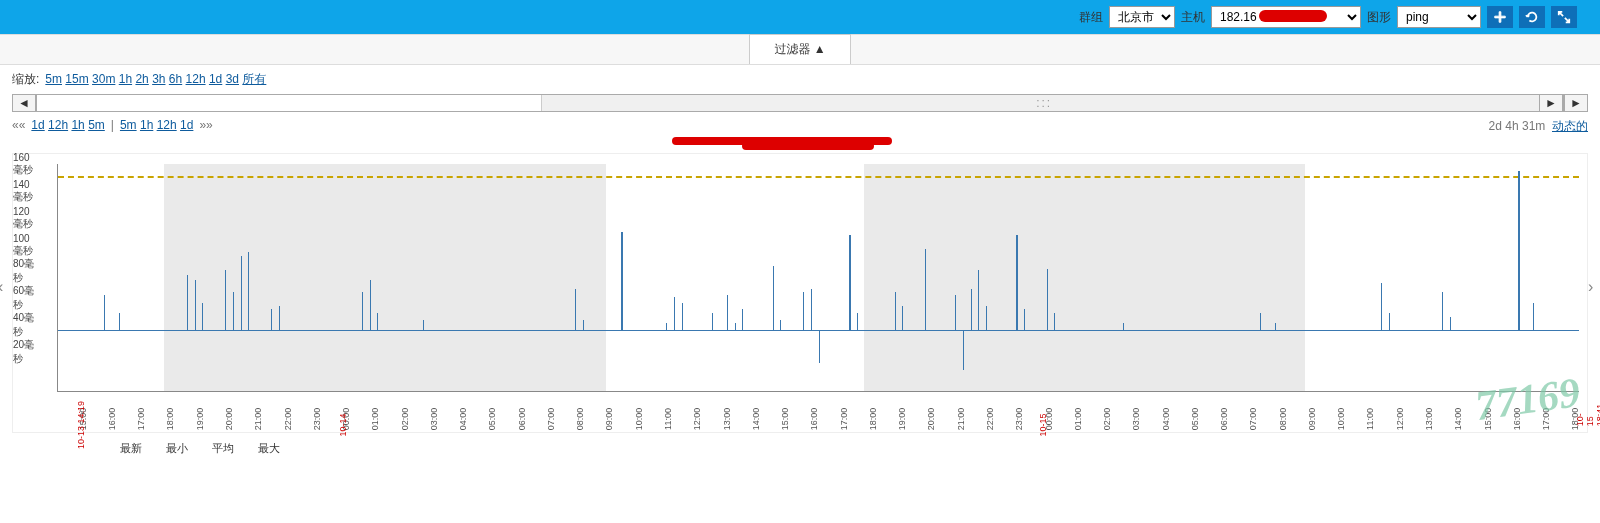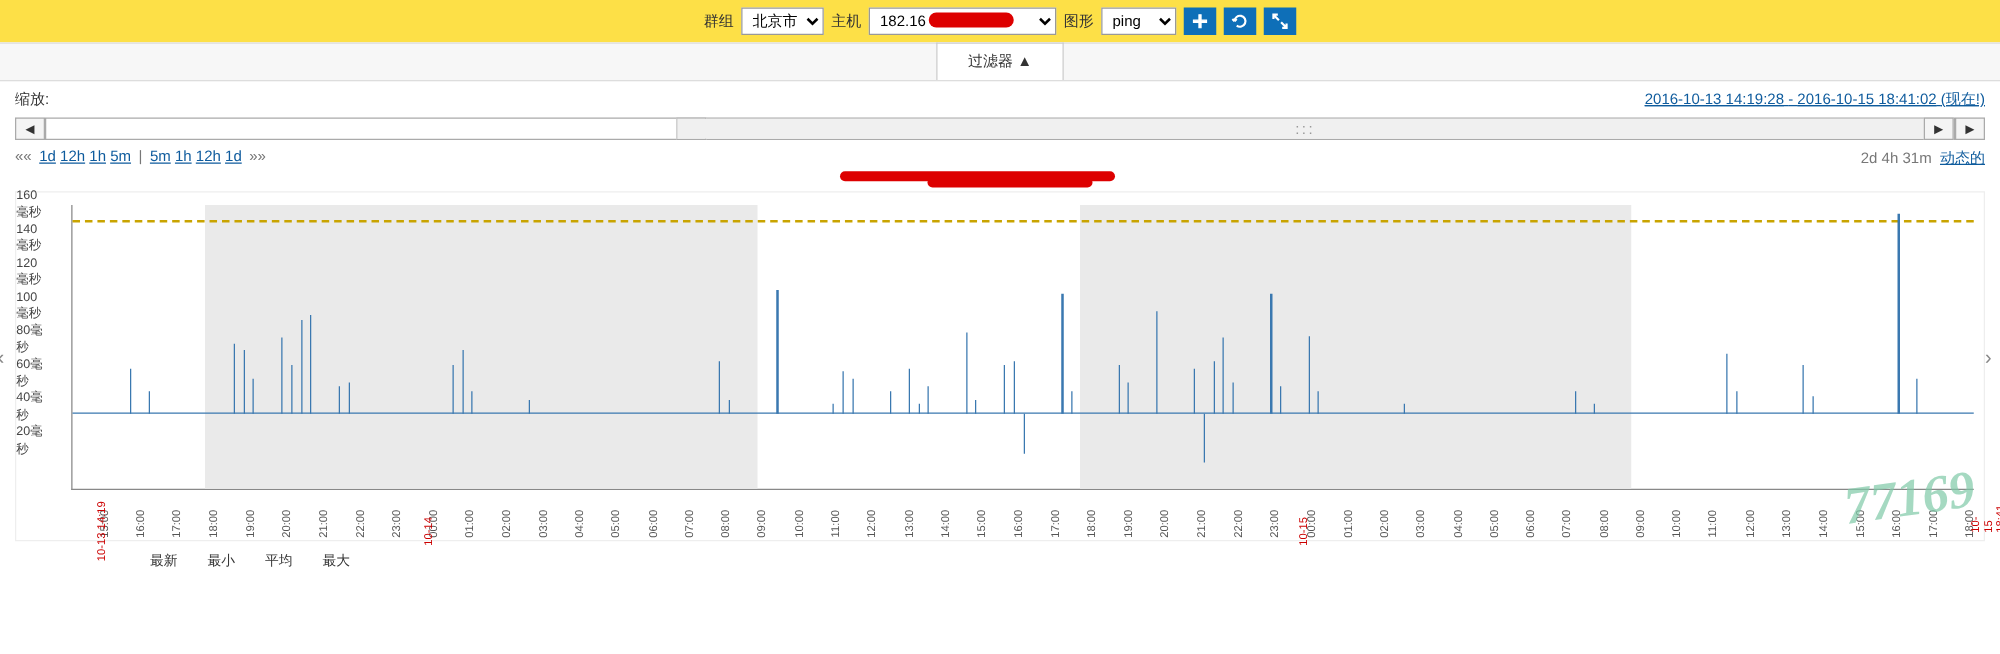--- a/index.html
+++ b/index.html
@@ -1,17 +1,17 @@
 <!DOCTYPE html>
 <html><head>
 <meta charset="utf-8">
 <style>
 * { box-sizing: border-box; margin: 0; padding: 0; }
 body { font-family: Arial, sans-serif; font-size: 12px; color: #333; background: #fff; width: 1600px; }
-.topbar { display: flex; justify-content: center; align-items: center; padding: 6px 10px; gap: 6px; background: #fde047; }
+.topbar { display: flex; justify-content: flex-end; align-items: center; padding: 6px 23px; gap: 6px; background: #0ea5e9; }
 .topbar label { color: #333; }
 .topbar select { font-size: 12px; border: 1px solid #999; height: 22px; padding: 0 4px; background: #fff; }
 .icon-btn { width: 26px; height: 22px; background: #0e6fb8; color: #fff; display: flex; align-items: center; justify-content: center; cursor: pointer; }
 .icon-btn svg { width: 14px; height: 14px; fill: #fff; stroke: #fff; }
 .filter-tab { display: flex; justify-content: center; border: 1px solid #ddd; border-left: none; border-right: none; background: #f7f7f7; }
 .filter-tab-inner { background: #fff; border: 1px solid #ccc; border-bottom: none; padding: 6px 24px; margin-top: -1px; cursor: pointer; }
 .zoom-row { display: flex; justify-content: space-between; padding: 6px 12px; }
 .zoom-left { display: flex; gap: 6px; flex-wrap: wrap; align-items: flex-end; }
 .link { color: #0e5b9d; text-decoration: underline; cursor: pointer; }
 .zoom-right { color: #0e5b9d; text-decoration: underline; }
@@ -49,21 +49,21 @@
 <body>
 
 <div class="topbar">
   <label>群组</label>
   <select><option>北京市</option></select>
   <label>主机</label>
   <span class="host-redact">
     <select style="width:150px"><option>182.16</option></select>
   </span>
   <label>图形</label>
-  <select style="width:60px"><option>ping</option></select>
+  <select style="width:84px"><option>ping</option></select>
   <div class="icon-btn">
     <svg viewBox="0 0 16 16">
         <path d="M7 2h2v5h5v2H9v5H7V9H2V7h5z"></path>
       </svg>
   </div>
   <div class="icon-btn">
     <svg viewBox="0 0 16 16">
         <path fill="none" stroke-width="2" d="M3 8a5 5 0 1 1 2 4M3 8l-2-2M3 8l2-2"></path>
       </svg>
   </div>
@@ -74,26 +74,21 @@
   </div>
 </div>
 
 <div class="filter-tab">
   <div class="filter-tab-inner">过滤器 ▲</div>
 </div>
 
 <div class="zoom-row">
   <div class="zoom-left">
     <span>缩放:</span>
-  </div>
-  <div class="zoom-right">
-    <span class="link">2016-10-13 14:19:28</span>
-    <span> - </span>
-    <span class="link">2016-10-15 18:41:02</span>
-    <span class="link">(现在!)</span>
+    <span id="zoom-opts"><span class="link">5m</span> <span class="link">15m</span> <span class="link">30m</span> <span class="link">1h</span> <span class="link">2h</span> <span class="link">3h</span> <span class="link">6h</span> <span class="link">12h</span> <span class="link">1d</span> <span class="link">3d</span> <span class="link">所有</span> </span>
   </div>
 </div>
 
 <div class="slider-row">
   <div class="arrow-btn">◄</div>
   <div class="slider-track">
     <div class="arrow-btn" style="position:absolute;left:33%;top:-1px">◄</div>
     <div class="slider-handle">:::</div>
     <div class="arrow-btn" style="position:absolute;right:0;top:-1px">►</div>
   </div>

